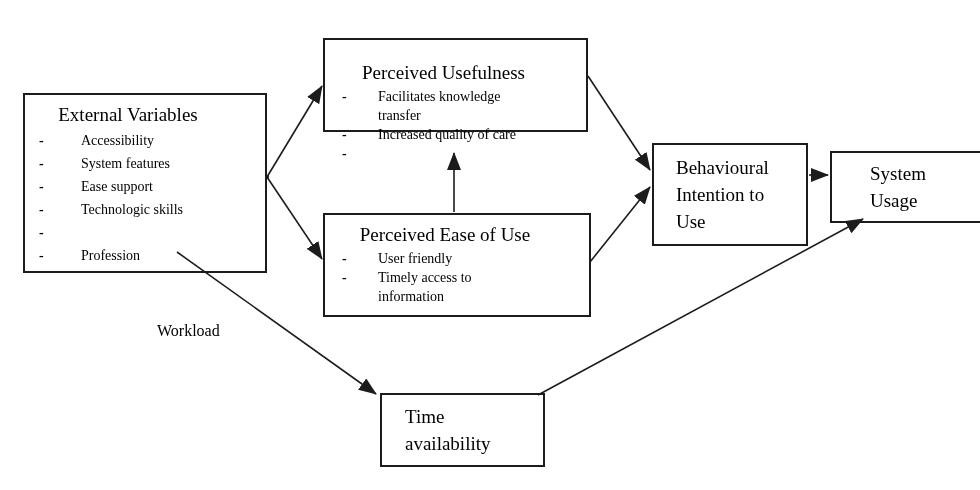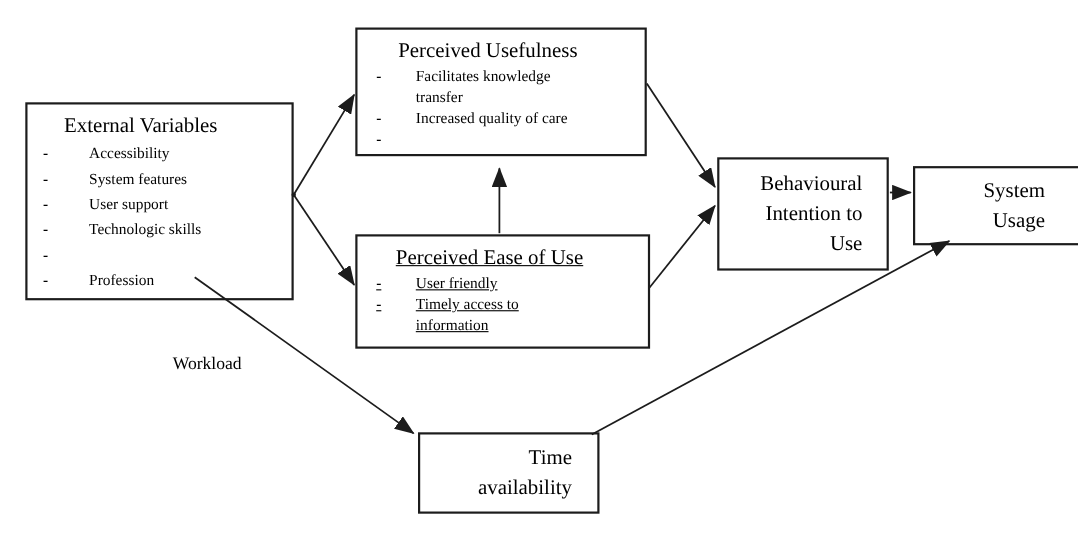--- a/index.html
+++ b/index.html
@@ -49,37 +49,37 @@
     box-sizing: border-box;
     flex: 0 0 auto;
     font-weight: bold;
   }
   
   .box-ev { left: 23px; top: 93px; width: 244px; height: 180px; padding-top: 8px; }
   .box-ev .title { padding-right: 34px; }
   .box-ev li { font-size: 14px; line-height: 23px; }
   .box-ev .dash { width: 56px; padding-left: 14px; }
   
-  .box-pu { left: 323px; top: 25px; width: 265px; height: 117px; padding-top: 8px; }
+  .box-pu { left: 323px; top: 38px; width: 265px; height: 94px; padding-top: 21px; }
   .box-pu .title { padding-right: 24px; }
   .box-pu li { font-size: 14px; line-height: 19px; }
   .box-pu .dash { width: 53px; padding-left: 17px; }
   .box-pu .item-text { max-width: 150px; }
   
-  .box-peu { left: 323px; top: 213px; width: 268px; height: 104px; padding-top: 8px; text-decoration: underline; }
+  .box-peu { left: 323px; top: 213px; width: 268px; height: 104px; padding-top: 8px; }
   .box-peu .title { padding-right: 24px; }
   .box-peu li { font-size: 14px; line-height: 19px; }
   .box-peu .dash { width: 53px; padding-left: 17px; }
   .box-peu .item-text { max-width: 150px; }
   
   .box-center {
     display: flex;
     align-items: center;
     justify-content: center;
-    text-align: right;
+    text-align: left;
   }
   .center-text {
     font-size: 19px;
     line-height: 27px;
   }
   .box-biu { left: 652px; top: 143px; width: 156px; height: 103px; }
   .box-biu .center-text { max-width: 108px; }
   .box-su  { left: 830px; top: 151px; width: 160px; height: 72px; }
   .box-su  .center-text { max-width: 80px; }
   .box-ta  { left: 380px; top: 393px; width: 165px; height: 74px; }
@@ -121,21 +121,21 @@
       <li>
         <span class="dash">-</span>
         <span class="item-text">Accessibility</span>
       </li>
       <li>
         <span class="dash">-</span>
         <span class="item-text">System features</span>
       </li>
       <li>
         <span class="dash">-</span>
-        <span class="item-text">User support</span>
+        <span class="item-text">Ease support</span>
       </li>
       <li>
         <span class="dash">-</span>
         <span class="item-text">Technologic skills</span>
       </li>
       <li>
         <span class="dash">-</span>
       </li>
       <li>
         <span class="dash">-</span>

